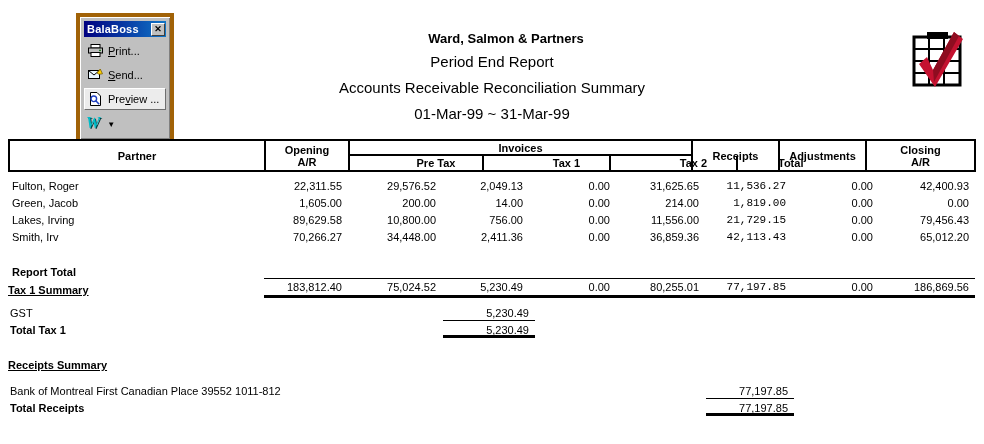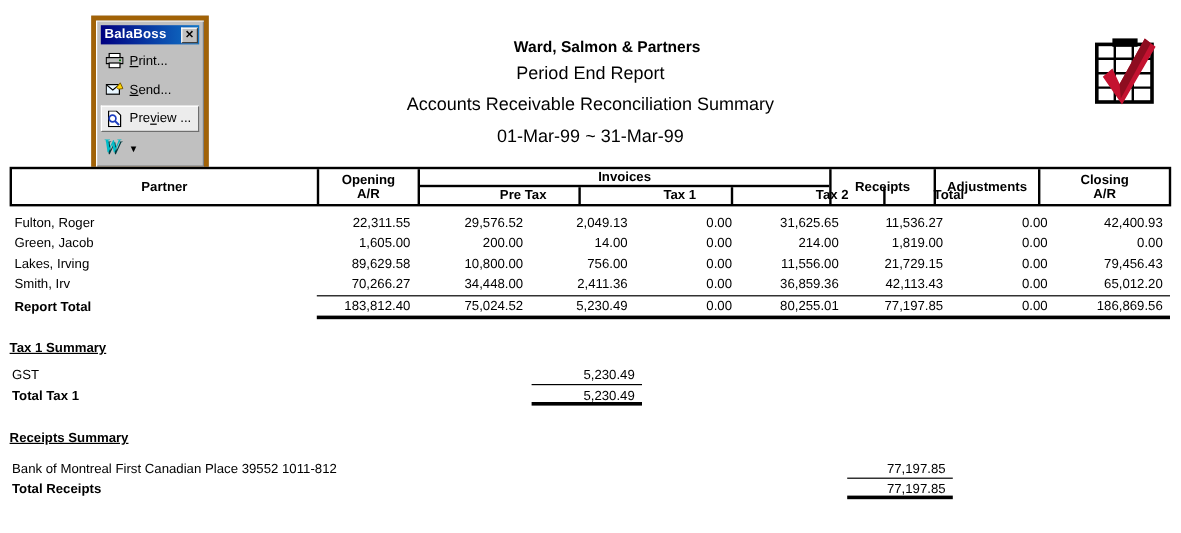--- a/index.html
+++ b/index.html
@@ -77,27 +77,27 @@
   .s-total { flex:1; border-right:none; }
   .h-receipts { width:87px; } .h-adjust { width:87px; }
   .h-closing { flex:1; border-right:none;border-radius:10px; }
 
   
   .tbody { position:absolute; left:8px; top:177px; width:968px; font-size:11px; }
   .trow { display:flex; height:17px; align-items:center; }
   .c-partner { width:256px; padding-left:4px; flex:0 0 auto; }
   .num { text-align:right; padding-right:6px; flex:0 0 auto; }
   .c0 { width:84px; } .c1 { width:94px; } .c2 { width:87px; } .c3 { width:87px; }
-  .c4 { width:89px; } .c5 { width:87px; } .c6 { width:87px; } .c7 { width:96px; }
+  .c4 { width:89px; } .c5 { width:87px;font-family:Liberation Mono, monospace; } .c6 { width:87px; } .c7 { width:96px; }
 
   .total-row { position:absolute; left:8px; top:246px; width:968px; display:flex; font-size:11px; }
   .total-label { width:256px; padding-left:4px; font-weight:bold; display:flex; align-items:center; flex:0 0 auto; }
   .total-nums {
     display:flex; align-items:center; height:20px;
-    border-top:1px solid #000; border-bottom:3px solid #000;
+    border-top:1px solid #000; border-bottom:3px solid #000;margin-top:32px;
   }
 
   
   .sec-head { position:absolute; left:8px; font-size:11px; font-weight:bold; text-decoration:underline; }
   .sec-head.tax { top:284px; }
   .sec-head.receipts { top:359px; }
   .sum-row { position:absolute; left:8px; width:968px; height:16px; font-size:11px; }
   .sum-label { position:absolute; left:2px; top:2px; }
   .sum-label.bold { font-weight:bold; }
   .sum-value {

